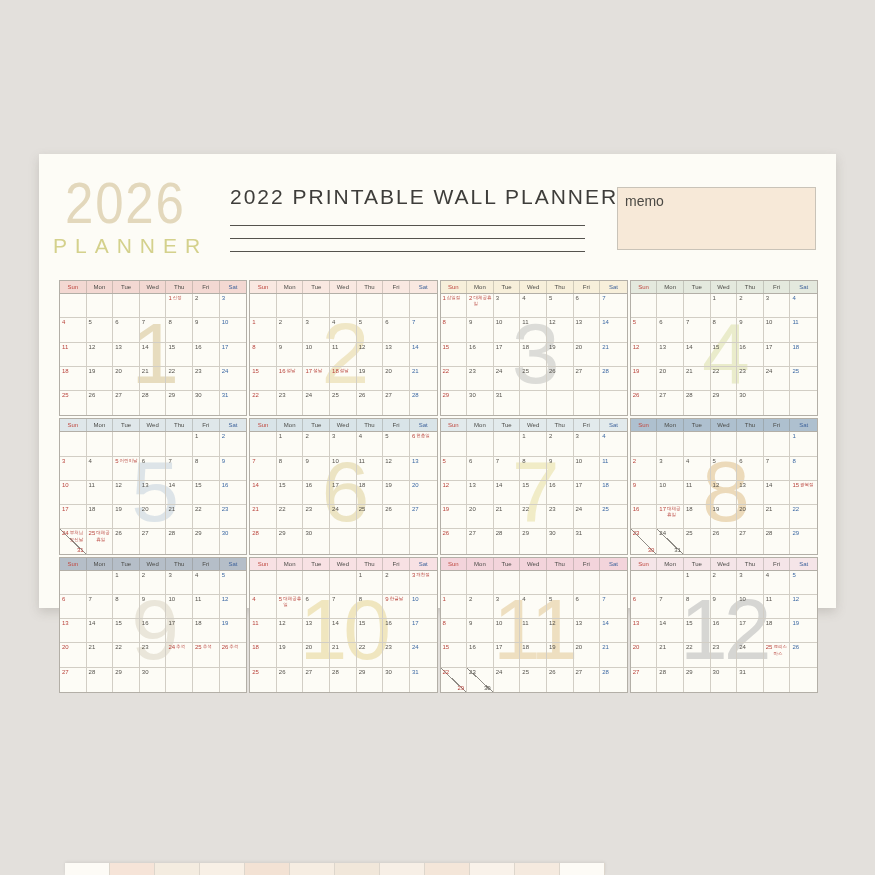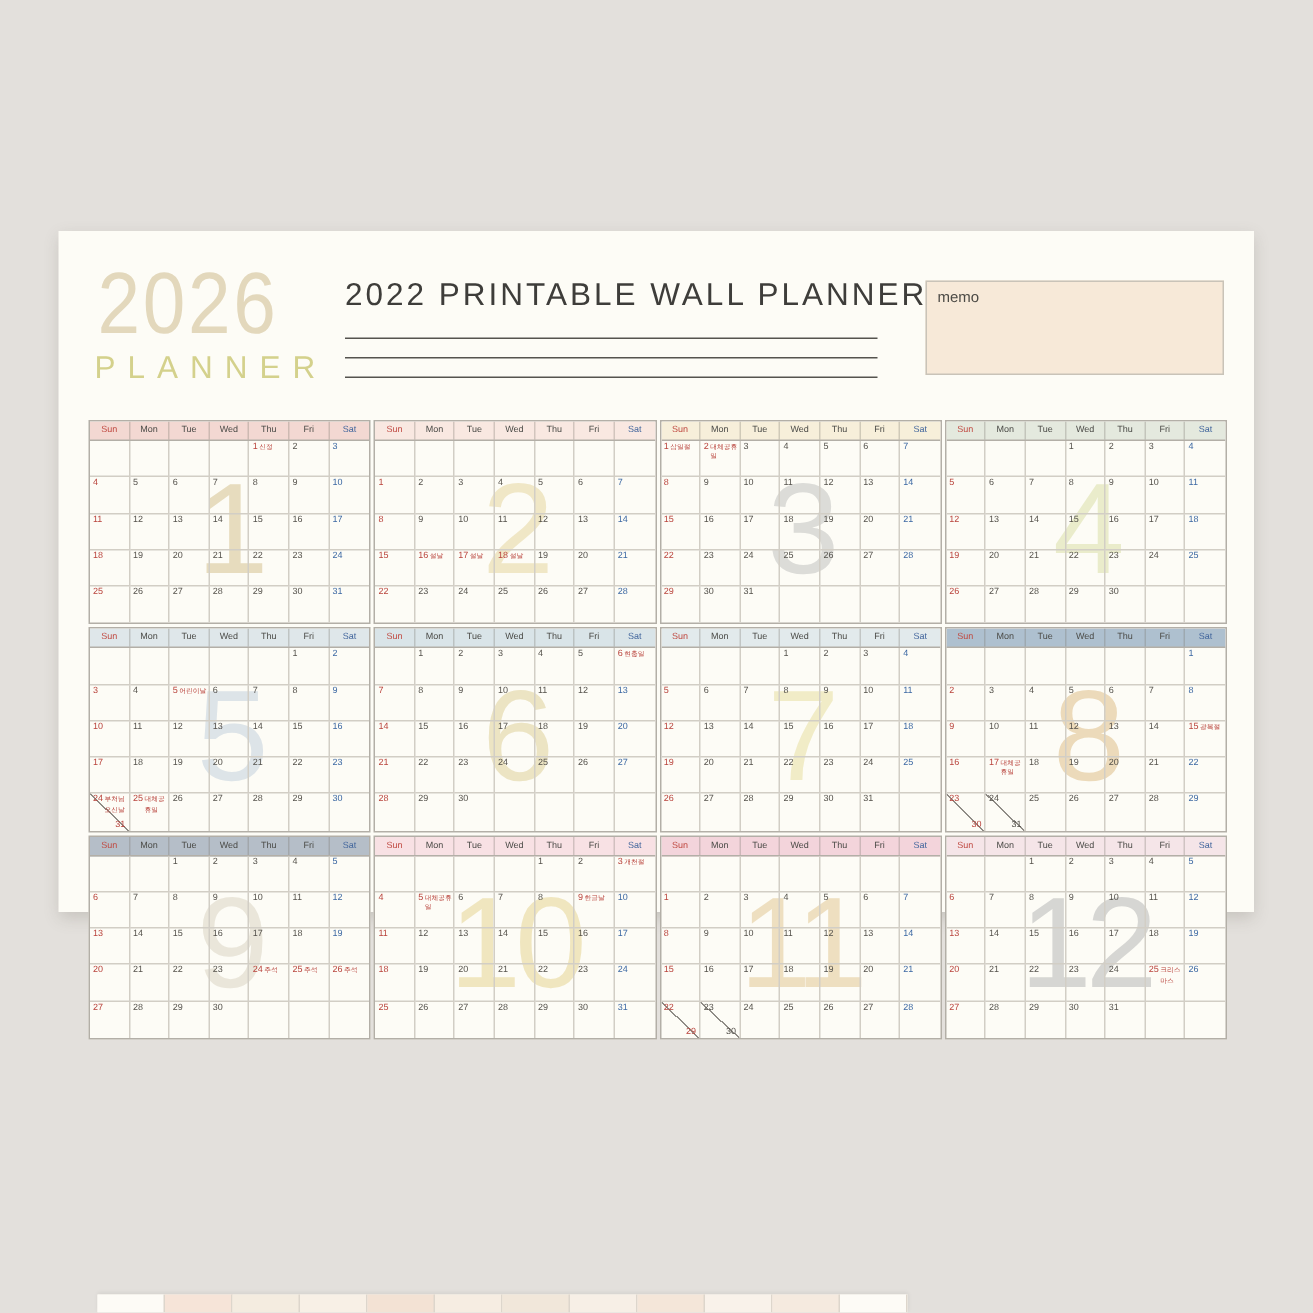--- a/index.html
+++ b/index.html
@@ -1,24 +1,24 @@
 <!DOCTYPE html>
 <html><head>
 <meta charset="utf-8">
 <style>
   html,body{margin:0;padding:0;}
   body{width:875px;height:875px;background:#e3e0dc;font-family:"Liberation Sans",sans-serif;position:relative;overflow:hidden;}
   .card{position:absolute;left:39px;top:154px;width:797px;height:454px;background:#fdfcf6;box-shadow:0 4px 10px rgba(100,95,85,.22);}
   .year{position:absolute;left:26px;top:20px;font-size:58px;line-height:1;color:#e3d8bc;letter-spacing:2px;transform:scaleX(.88);transform-origin:left top;}
-  .brand{position:absolute;left:24px;top:80px;font-size:21px;letter-spacing:8px;color:#d4d18c;}
+  .brand{position:absolute;left:14px;top:80px;font-size:21px;letter-spacing:8px;color:#d4d18c;}
   .title{position:absolute;left:191px;top:31px;width:355px;text-align:center;font-size:21px;letter-spacing:2px;color:#3e3d3a;white-space:nowrap;}
   .rules{position:absolute;left:191px;top:71px;width:355px;}
   .rules div{height:1px;background:#55534e;margin-bottom:12px;}
   .memo{position:absolute;left:578px;top:33px;width:199px;height:63px;background:#f7e9d8;border:1px solid #c9c3b8;box-sizing:border-box;}
-  .memo-label{font-size:10px;color:#4c4a45;padding:5px 0 0 7px;}
+  .memo-label{font-size:14px;color:#4c4a45;padding:5px 0 0 7px;}
   .months{position:absolute;left:20px;top:126px;width:759px;height:413px;display:grid;grid-template-columns:repeat(4,1fr);grid-template-rows:repeat(3,1fr);gap:2px;}
   .month{position:relative;border:1px solid #b3afa7;background:#fdfcf6;display:flex;flex-direction:column;box-sizing:border-box;overflow:hidden;}
   .wm{position:absolute;left:0;right:0;top:10px;bottom:0;display:flex;align-items:center;justify-content:center;font-size:86px;letter-spacing:-4px;z-index:0;}
   .wk{display:grid;grid-template-columns:repeat(7,1fr);height:12px;border-bottom:1px solid #b3afa7;flex:none;position:relative;z-index:1;}
   .wk span{display:flex;align-items:center;justify-content:center;font-size:6px;color:#4b4b47;border-right:1px solid rgba(120,115,105,.3);}
   .wk span:last-child{border-right:none;}
   .wk .su{color:#c04a42;}
   .wk .sa{color:#41659c;}
   .days{flex:1;display:grid;grid-template-columns:repeat(7,1fr);grid-template-rows:repeat(5,1fr);position:relative;z-index:1;}
   .cell{border-right:1px solid #d2cec5;border-bottom:1px solid #d2cec5;position:relative;padding:1px 0 0 2px;box-sizing:border-box;}

